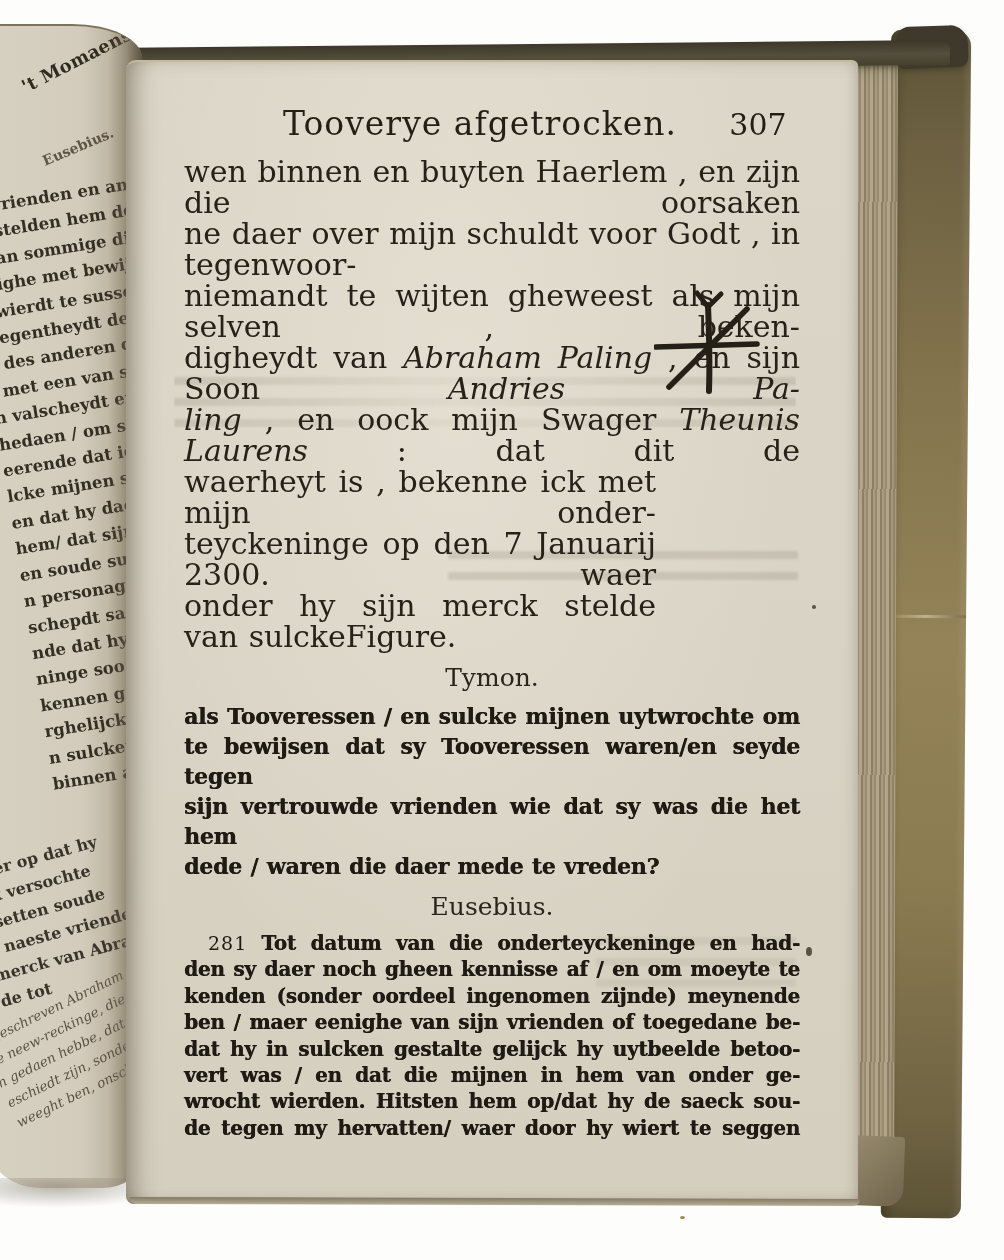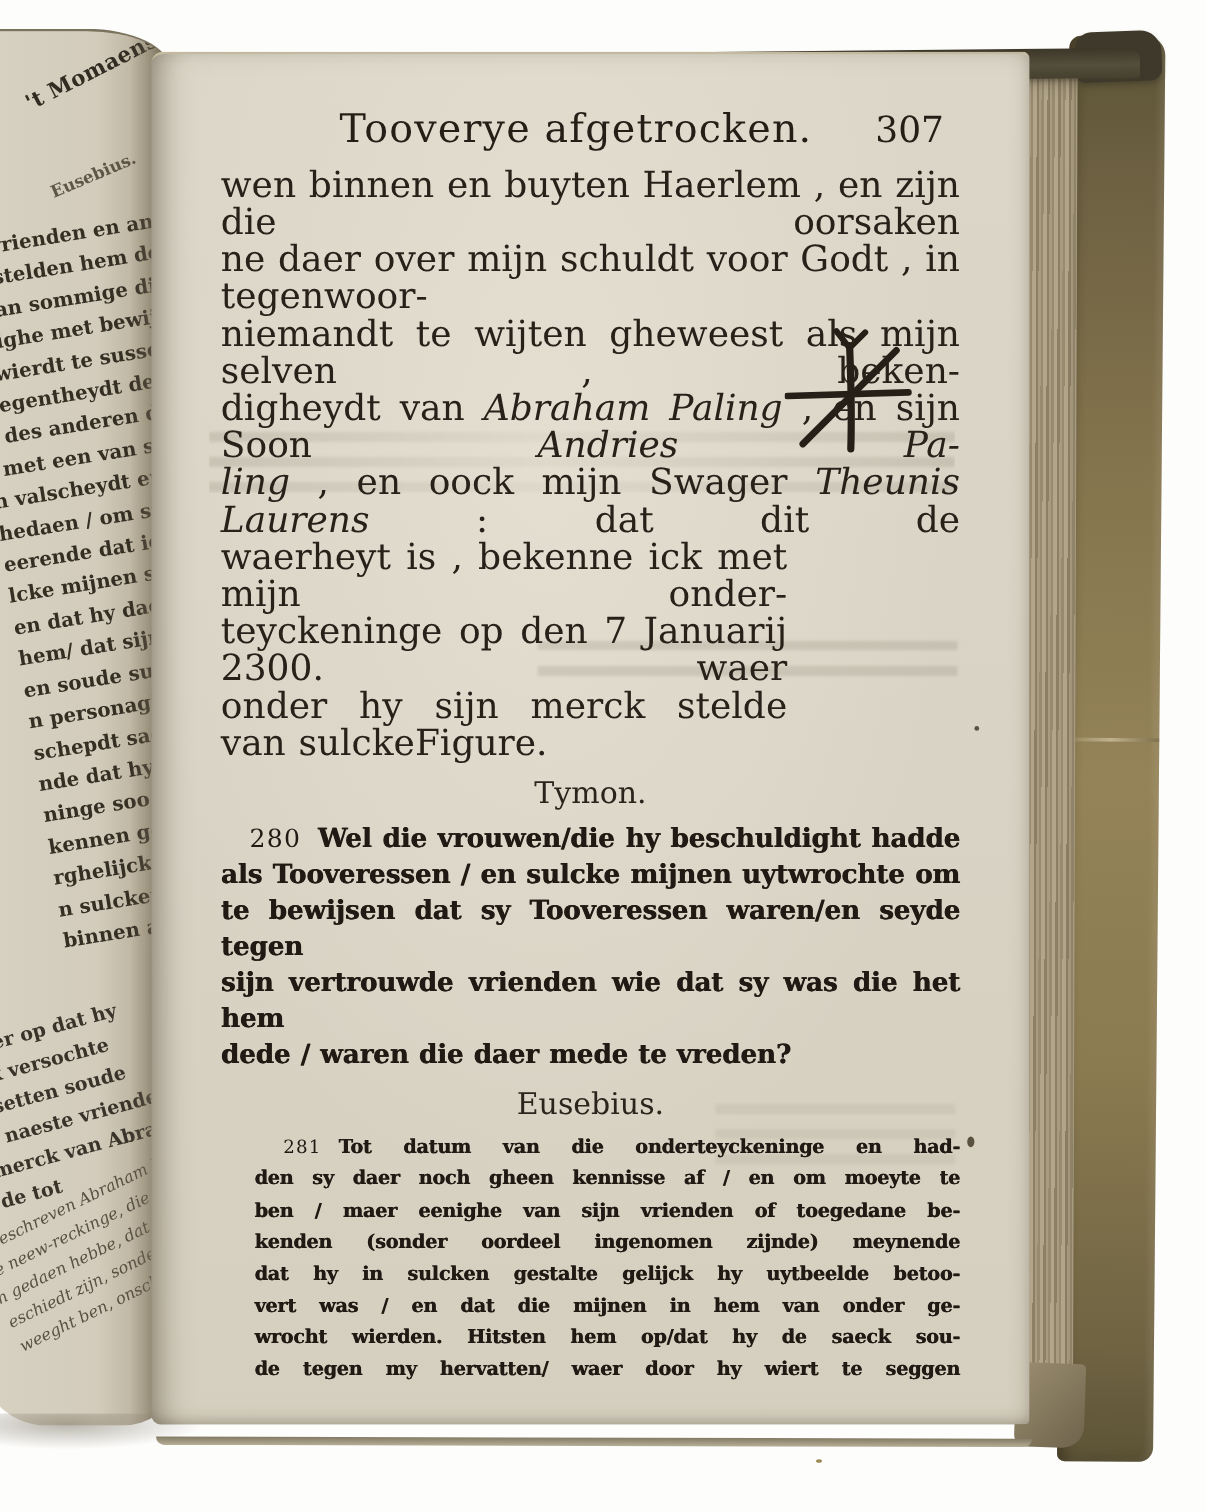--- a/index.html
+++ b/index.html
@@ -45,21 +45,21 @@
   .lp-lines{position:absolute;left:-30px;top:172px;transform:rotate(-9deg);transform-origin:left top;}
   .lp-lines div{font-weight:700;font-size:16.5px;line-height:26.4px;color:#352e23;white-space:nowrap;}
   .lp-bottom{position:absolute;left:-26px;top:838px;transform:rotate(-15deg);transform-origin:left top;}
   .lp-bottom div{font-weight:700;font-size:16px;line-height:26px;color:#3a332a;white-space:nowrap;}
   .lp-roman{position:absolute;left:-16px;top:1008px;transform:rotate(-26deg);transform-origin:left top;}
   .lp-roman div{font-size:13.5px;line-height:22px;color:#4b4437;white-space:nowrap;font-style:italic;opacity:.9;}
   .left-shadow{position:absolute;left:-20px;top:1178px;width:190px;height:30px;
     background:radial-gradient(ellipse at 40% 30%,rgba(120,112,95,.5),rgba(120,112,95,0) 70%);}
 
   
-  .page-right{position:absolute;left:126px;top:43px;width:732px;height:1142px;
+  .page-right{position:absolute;left:126px;top:60px;width:732px;height:1142px;
     background:
       radial-gradient(ellipse at 45% 30%, rgba(255,252,240,.25), rgba(0,0,0,0) 60%),
       linear-gradient(180deg,#dcd6c8 0%,#d9d3c5 55%,#d5cfbf 100%);
     border-radius:10px 6px 4px 8px;
     border-top:2px solid #c3b99f;
     box-shadow:inset 20px 0 26px -14px rgba(76,66,48,.55),
                inset -10px 0 16px -10px rgba(90,80,60,.35),
                inset 0 -8px 12px -8px rgba(110,100,78,.45);}
   .bottom-edge{position:absolute;left:130px;top:1198px;width:730px;height:7px;
     background:linear-gradient(180deg,#837a63,#b7ae97);border-radius:0 0 8px 8px;transform:rotate(0.15deg);}
@@ -75,21 +75,21 @@
   .roman{margin-top:6px;}
   .short{width:472px;}
   .roman i{font-style:italic;}
 
   .speaker{text-align:center;font-size:25px;line-height:30px;color:#2a241c;margin-top:11px;}
 
   .bl{font-weight:700;color:#1f1a13;text-shadow:.4px 0 0 #1f1a13;letter-spacing:-.2px;}
   .p280{margin-top:8px;}
   .p280 .jline{font-size:22px;line-height:30px;}
   .p281{margin-top:8px;}
-  .p281 .jline{font-size:16px;line-height:26.4px;margin-left:28px;}
+  .p281 .jline{font-size:20px;line-height:26.4px;}
   .firstline .num{font-weight:400;text-shadow:none;font-size:.95em;letter-spacing:1px;padding-right:14px;}
   .indent{text-indent:24px;}
   .lastline{text-align-last:left;}
 
   
   .merck{position:absolute;left:528px;top:228px;width:106px;height:106px;}
 
   
   .ghost{position:absolute;filter:blur(1.2px);opacity:.55;
     background:repeating-linear-gradient(180deg,rgba(0,0,0,0) 0 13px,rgba(108,98,82,.30) 13px 21px);}
@@ -191,34 +191,33 @@
         <div class="jline"><span>digheydt van </span><i>Abraham Paling</i><span> , en sijn Soon </span><i>Andries Pa-</i></div>
         <div class="jline"><i>ling</i><span> , en oock mijn Swager </span><i>Theunis Laurens</i><span> : dat dit de</span></div>
         <div class="jline short">waerheyt is , bekenne ick met mijn onder-</div>
         <div class="jline short">teyckeninge op den 7 Januarij 2300. waer</div>
         <div class="jline short lastline">onder hy sijn merck stelde van sulckeFigure.</div>
       </div>
 
       <div class="speaker">Tymon.</div>
 
       <div class="bl p280">
-        <div class="jline firstline indent"><span class="num">280</span><span>Wel die vrouwen/die hy beschuldight hadde</span></div>
         <div class="jline">als Tooveressen / en sulcke mijnen uytwrochte om</div>
         <div class="jline">te bewijsen dat sy Tooveressen waren/en seyde tegen</div>
         <div class="jline">sijn vertrouwde vrienden wie dat sy was die het hem</div>
         <div class="jline lastline">dede / waren die daer mede te vreden?</div>
       </div>
 
       <div class="speaker">Eusebius.</div>
 
       <div class="bl p281">
         <div class="jline firstline indent"><span class="num">281</span><span>Tot datum van die onderteyckeninge en had-</span></div>
         <div class="jline">den sy daer noch gheen kennisse af / en om moeyte te</div>
+        <div class="jline">kenden (sonder oordeel ingenomen zijnde) meynende</div>
         <div class="jline">ben / maer eenighe van sijn vrienden of toegedane be-</div>
-        <div class="jline">kenden (sonder oordeel ingenomen zijnde) meynende</div>
         <div class="jline">dat hy in sulcken gestalte gelijck hy uytbeelde betoo-</div>
         <div class="jline">vert was / en dat die mijnen in hem van onder ge-</div>
         <div class="jline">wrocht wierden. Hitsten hem op/dat hy de saeck sou-</div>
         <div class="jline">de tegen my hervatten/ waer door hy wiert te seggen</div>
 
       </div>
 
     </div>
   </div>
 

